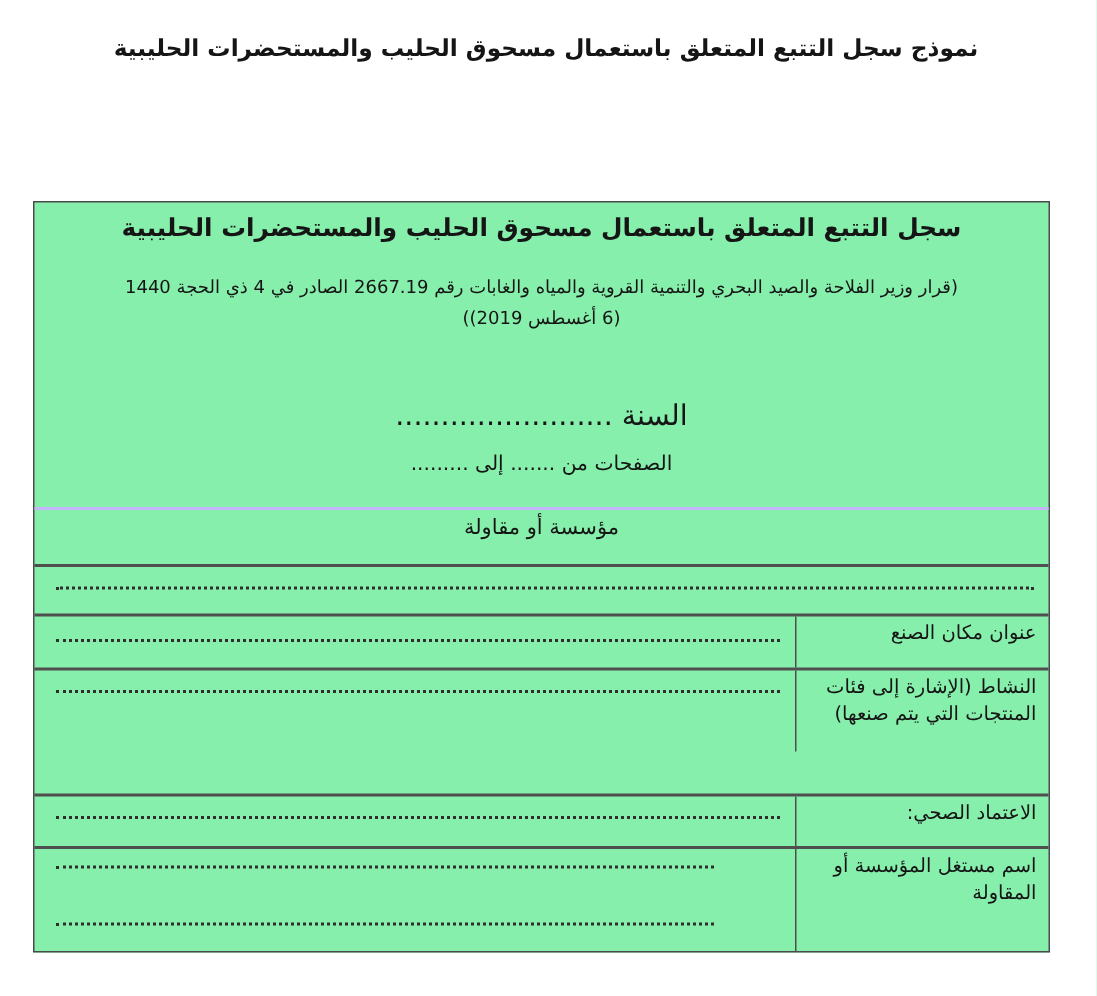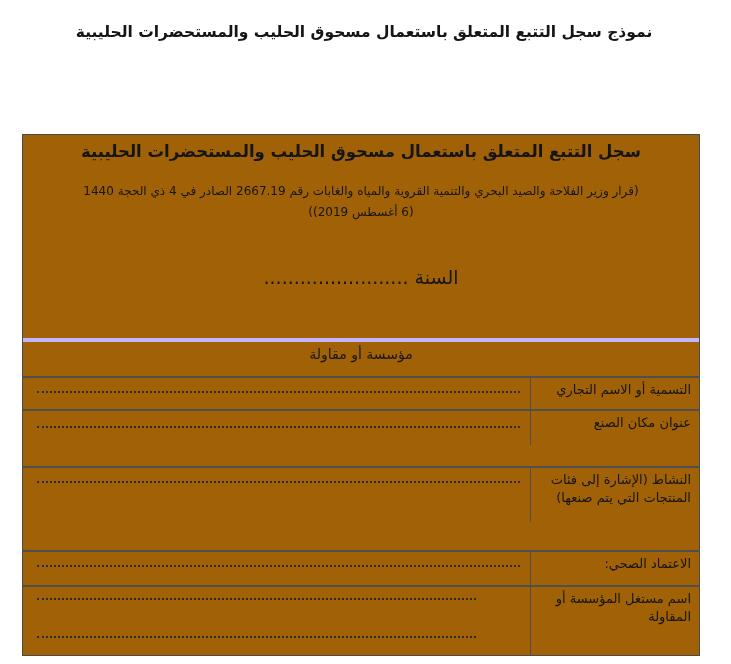--- a/index.html
+++ b/index.html
@@ -25,21 +25,21 @@
     font-size:13px;
     font-weight:bold;
     margin-top:50px;
   }
   .form-box{
     position:absolute;
     left:22px;top:134px;
     width:678px;
     border:1.5px solid #4a4a4a;
     box-sizing:border-box;
-    background:#a16207;
+    background:#86efac;
   }
   .box-header{
     direction:rtl;
     height:199px;
     box-sizing:border-box;
     text-align:center;
   }
   .box-heading{
     font-size:16.5px;
     font-weight:bold;
@@ -60,34 +60,34 @@
     letter-spacing:0.2px;
   }
   .pages-line{
     font-size:13.5px;
     line-height:20px;
     margin-top:12px;
     letter-spacing:0.2px;
   }
   .org-row{
     direction:rtl;
-    border-top:4px solid #c4b5fd;
+    border-top:2px solid #c4b5fd;
     height:38px;
     box-sizing:border-box;
     text-align:center;
     font-size:14px;
     padding-top:4px;
   }
   .tbl-row{
     direction:rtl;
     display:flex;
     border-top:2px solid #4f4f4f;
     box-sizing:border-box;
   }
-  .r1{height:33px;} .r2{height:36px;justify-content:flex-end;} .r3{height:56px;margin-top:21px;} .r4{height:35px;margin-top:28px;} .r5{height:70px;gap:44px;}
+  .r1{height:33px;} .r2{height:36px;justify-content:flex-end;} .r3{height:56px;} .r4{height:35px;margin-top:28px;} .r5{height:70px;gap:44px;}
   .label-cell{
     width:169px;
     box-sizing:border-box;
     border-left:1.5px solid #4f4f4f;
     padding:3px 8px 2px 6px;
     font-size:13px;
     line-height:1.42;
     text-align:right;
   }
   .value-cell{
@@ -123,26 +123,31 @@
       <div class="decree">
         <div class="decree-line">(قرار وزير الفلاحة والصيد البحري والتنمية القروية والمياه والغابات رقم 2667.19 الصادر في 4 ذي الحجة 1440</div>
         <div class="decree-line">(6 أغسطس 2019))</div>
       </div>
 
       <div class="year-line">
         <span>السنة</span>
         <span class="dots">........................</span>
       </div>
 
+      <div class="pages-line">
+        <span>الصفحات من</span>
+        <span class="dots">.......</span>
+        <span>إلى</span>
+        <span class="dots">.........</span>
+      </div>
     </div>
 
     <div class="org-row">مؤسسة أو مقاولة</div>
 
     <div class="tbl-row r1">
-      <div class="label-cell">التسمية أو الاسم التجاري</div>
       <div class="value-cell">
         <div class="dotline"></div>
       </div>
     </div>
 
     <div class="tbl-row r2">
       <div class="label-cell">عنوان مكان الصنع</div>
       <div class="value-cell">
         <div class="dotline"></div>
       </div>

